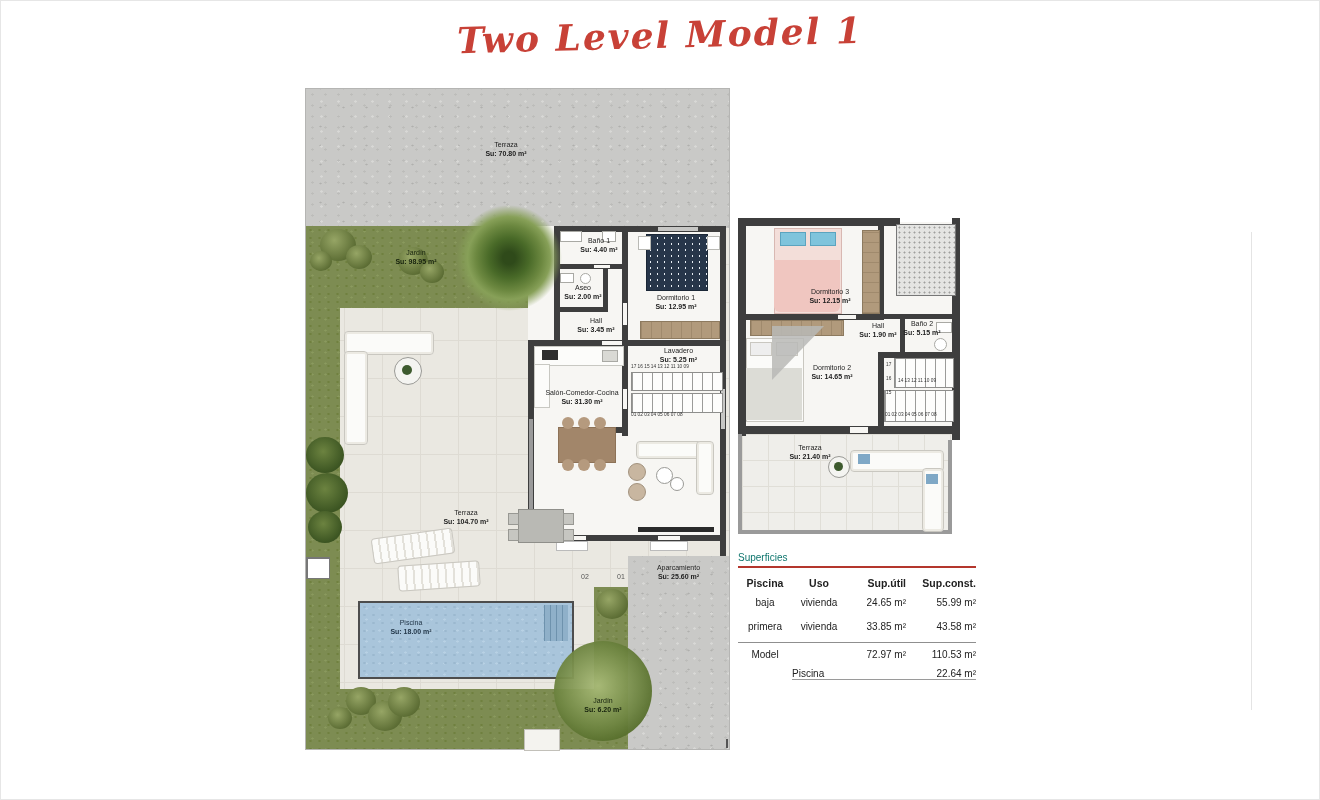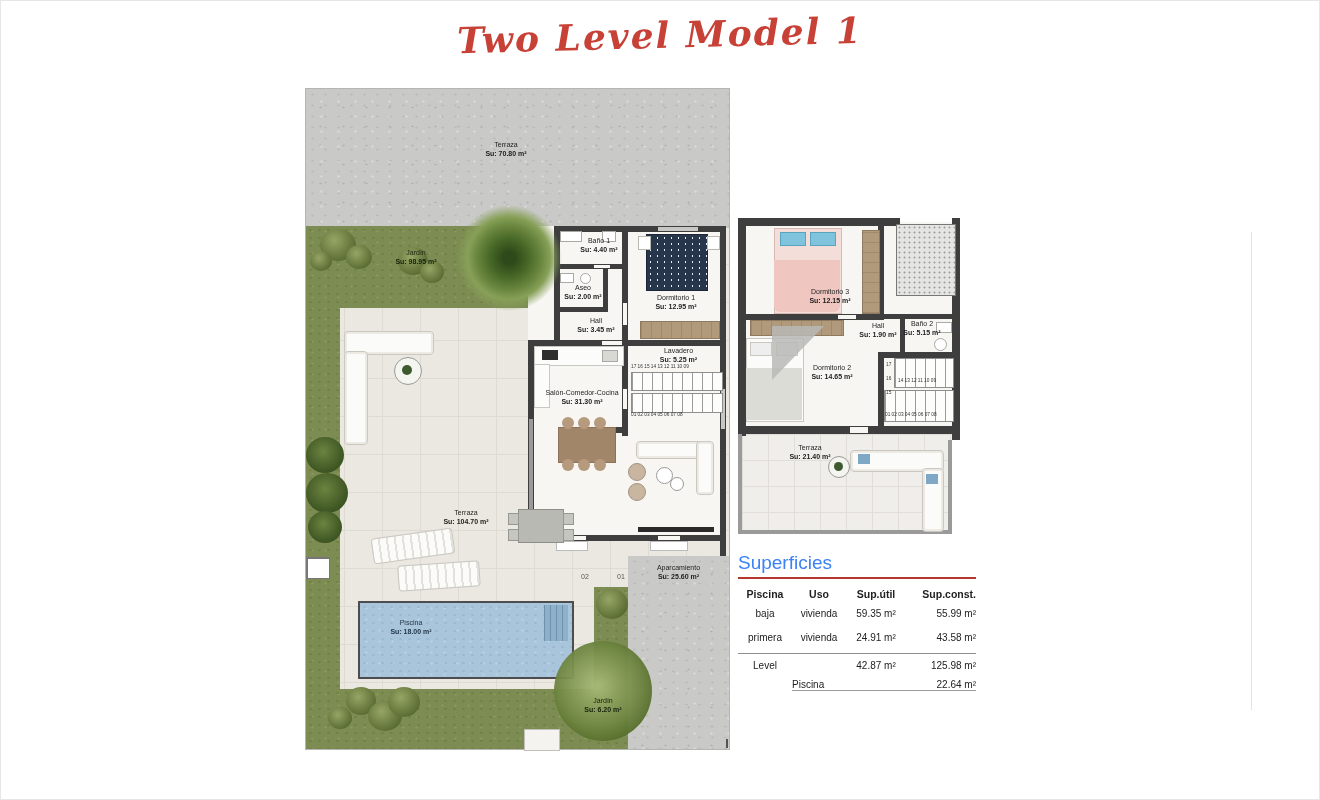--- a/index.html
+++ b/index.html
@@ -53,26 +53,26 @@
     radial-gradient(#9bb8cf 1px, transparent 1.6px),
     radial-gradient(#b8d1e4 1px, transparent 1.6px);
     background-size:9px 8px,13px 11px;border:2px solid #4d4d4d;z-index:8;}
   .steps{position:absolute;background-color:#8fb0c9;background-image:repeating-linear-gradient(90deg,#6e92ad 0 1px, transparent 1px 6px);z-index:9;}
   .furn{position:absolute;z-index:12;}
   .stairgrid{position:absolute;background:#fdfdfc;border:1px solid #8e8e8c;background-image:repeating-linear-gradient(90deg,#9b9b99 0 1px, transparent 1px 10px);z-index:11;}
   .snum{position:absolute;font-size:7px;color:#333;white-space:nowrap;transform:scale(.68);transform-origin:left top;z-index:31;}
 
   
   .sum{position:absolute;left:738px;top:552px;width:238px;z-index:40;}
-  .sum-title{color:#3b82f6;font-size:19px;}
+  .sum-title{color:#0f766e;font-size:10px;}
   .sum-rule{height:2px;background:#b4362d;margin-top:3px;}
   .srow{display:flex;align-items:baseline;font-size:10px;color:#222;}
   .c1{width:54px;text-align:center;}
   .c2{width:54px;text-align:center;}
-  .c3{width:60px;text-align:center;}
+  .c3{width:60px;text-align:right;}
   .c4{flex:1;text-align:right;}
   .hdr{font-weight:bold;font-size:10.5px;margin-top:9px;}
   .thin{height:1px;background:#8f8f8f;margin-top:10px;}
   .pisc{border-bottom:1px solid #9a9a9a;display:flex;flex:1;align-items:baseline;}
   .pisc .pl{width:30px;text-align:left;}
   .pisc .pv{flex:1;text-align:right;font-size:10px;}
 </style>
 </head>
 <body>
 
@@ -321,35 +321,35 @@
     <div class="sum-rule"></div>
     <div class="srow hdr">
       <div class="c1">Piscina</div>
       <div class="c2">Uso</div>
       <div class="c3">Sup.útil</div>
       <div class="c4">Sup.const.</div>
     </div>
     <div class="srow" style="margin-top:8px;">
       <div class="c1">baja</div>
       <div class="c2">vivienda</div>
-      <div class="c3">59.35 m²</div>
+      <div class="c3">24.65 m²</div>
       <div class="c4">55.99 m²</div>
     </div>
     <div class="srow" style="margin-top:13px;">
       <div class="c1">primera</div>
       <div class="c2">vivienda</div>
-      <div class="c3">24.91 m²</div>
+      <div class="c3">33.85 m²</div>
       <div class="c4">43.58 m²</div>
     </div>
     <div class="thin"></div>
     <div class="srow" style="margin-top:6px;">
-      <div class="c1">Level</div>
+      <div class="c1">Model</div>
       <div class="c2"></div>
-      <div class="c3">42.87 m²</div>
-      <div class="c4">125.98 m²</div>
+      <div class="c3">72.97 m²</div>
+      <div class="c4">110.53 m²</div>
     </div>
     <div class="srow" style="margin-top:8px;">
       <div class="c1"></div>
       <div class="pisc">
         <div class="pl">Piscina</div>
         <div class="pv">22.64 m²</div>
       </div>
     </div>
   </div>
 

